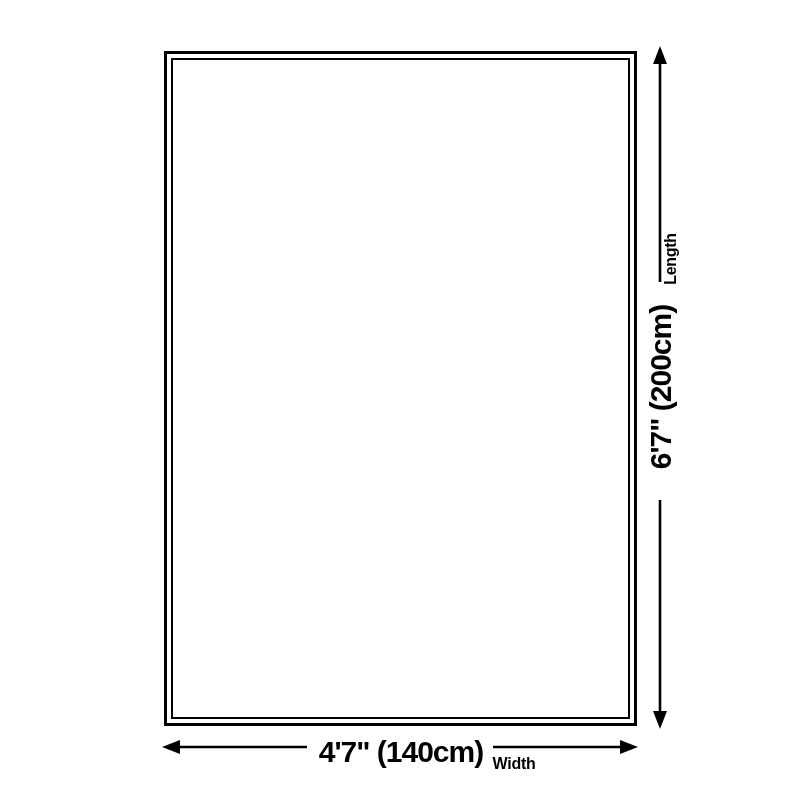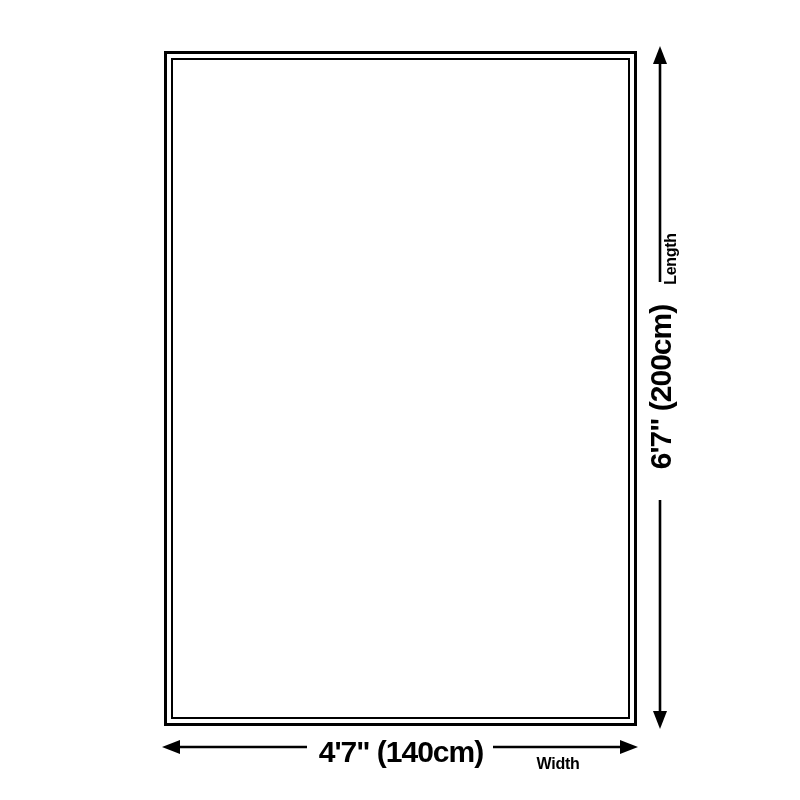--- a/index.html
+++ b/index.html
@@ -65,21 +65,21 @@
     line-height: 1;
     white-space: nowrap;
     transform: translate(-50%, -50%);
   }
   .rot {
     transform: translate(-50%, -50%) rotate(-90deg);
   }
   #length-value { left: 661px; top: 387px; }
   #length-axis  { left: 671px; top: 259px; }
   #width-value  { left: 401px; top: 752px; }
-  #width-axis   { left: 514px; top: 764px; margin-left: 44px; }
+  #width-axis   { left: 514px; top: 764px; }
 </style>
 </head>
 <body>
 
 <div class="stage">
 
   <div class="rug-outer">
     <div class="rug-inner"></div>
   </div>
 

